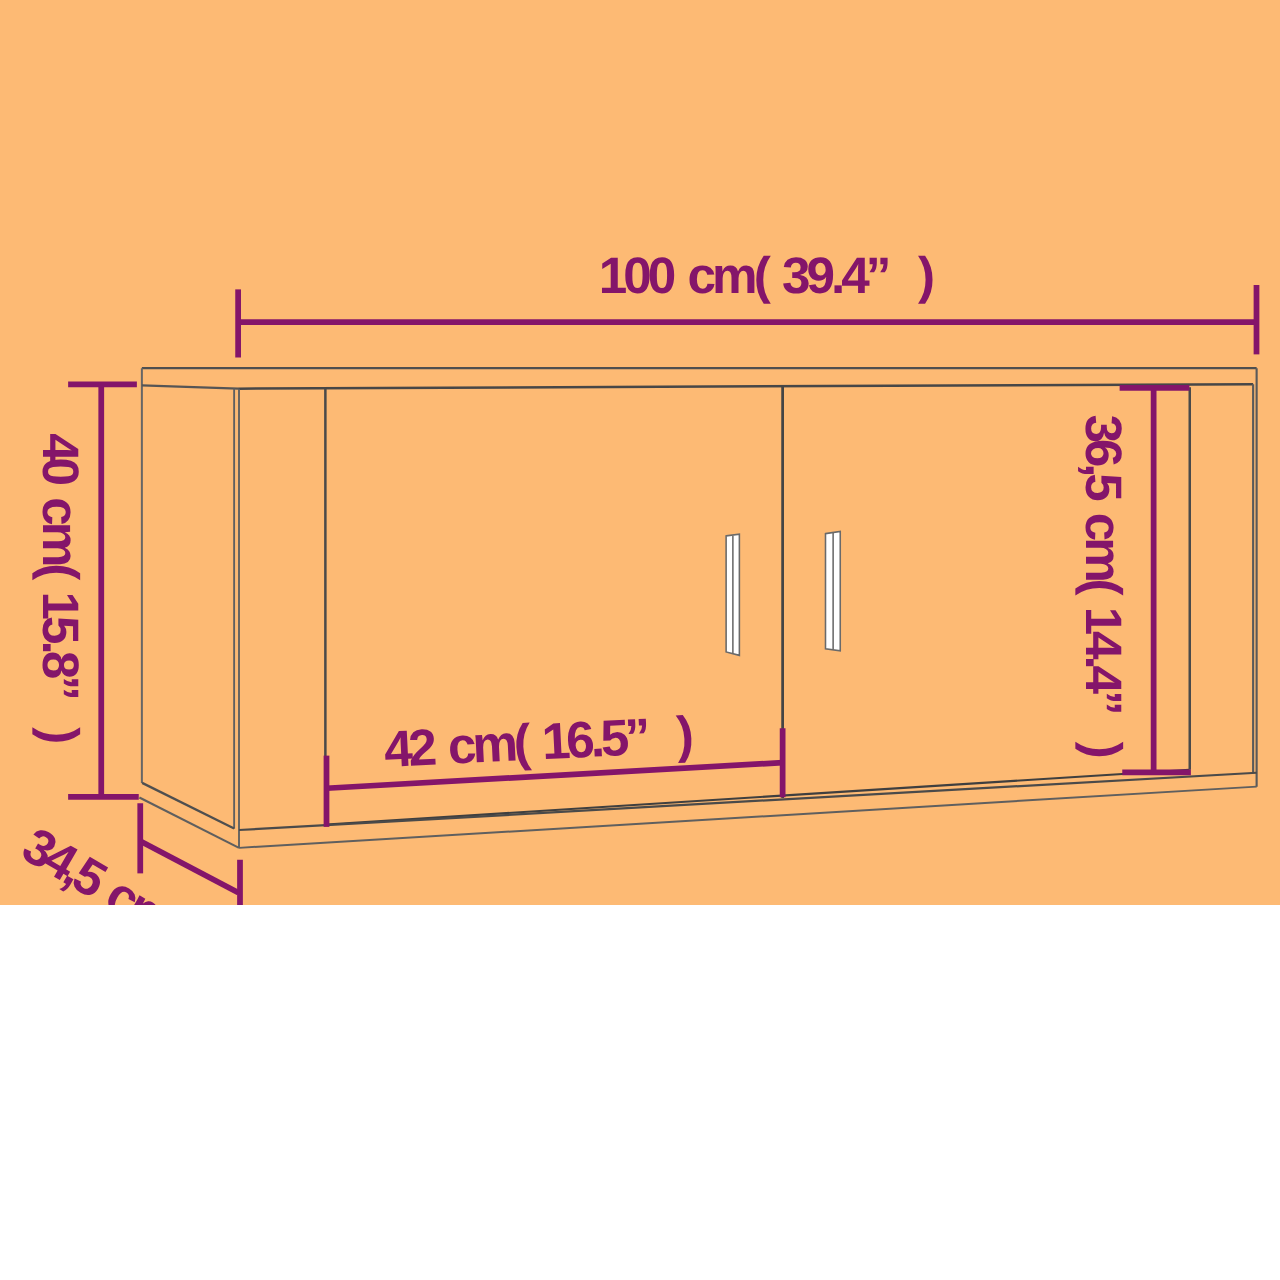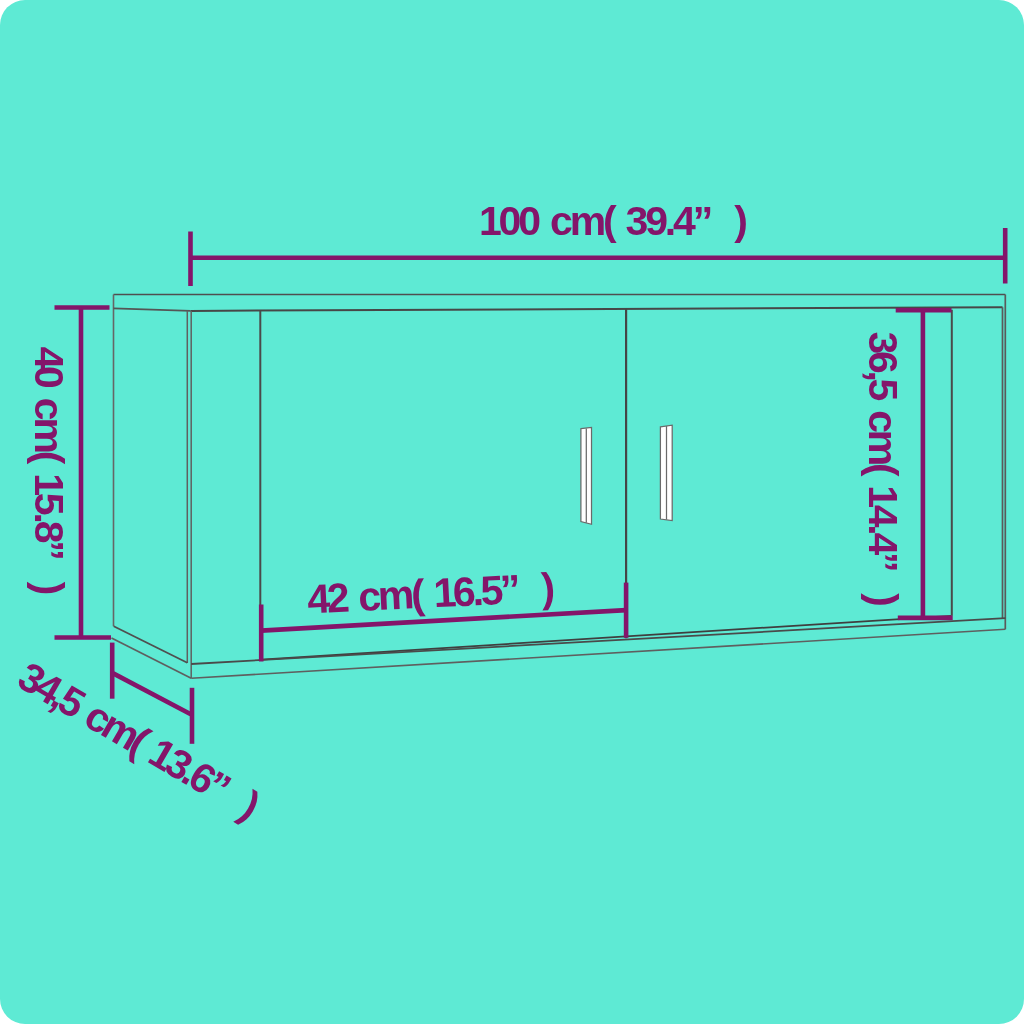--- a/index.html
+++ b/index.html
@@ -1,17 +1,17 @@
 <!DOCTYPE html>
 <html><head>
 <meta charset="utf-8">
 <style>
   html,body{margin:0;padding:0;background:#ffffff;}
-  .stage{position:relative;width:1024px;height:1024px;background:#5eead4;overflow:hidden;
-         font-family:"Liberation Sans",sans-serif;border-radius:25px;}
+  .stage{position:relative;width:1024px;height:724px;background:#fdba74;overflow:hidden;
+         font-family:"Liberation Sans",sans-serif;}
   svg{position:absolute;left:0;top:0;}
 </style>
 </head>
 <body>
 <div class="stage">
 
 <svg width="1024" height="1024" viewBox="0 0 1024 1024" fill="none">
 
   <path d="M113.5 294.5 H1005.3" stroke="#4f4f4f" stroke-width="1.7"></path>
 

